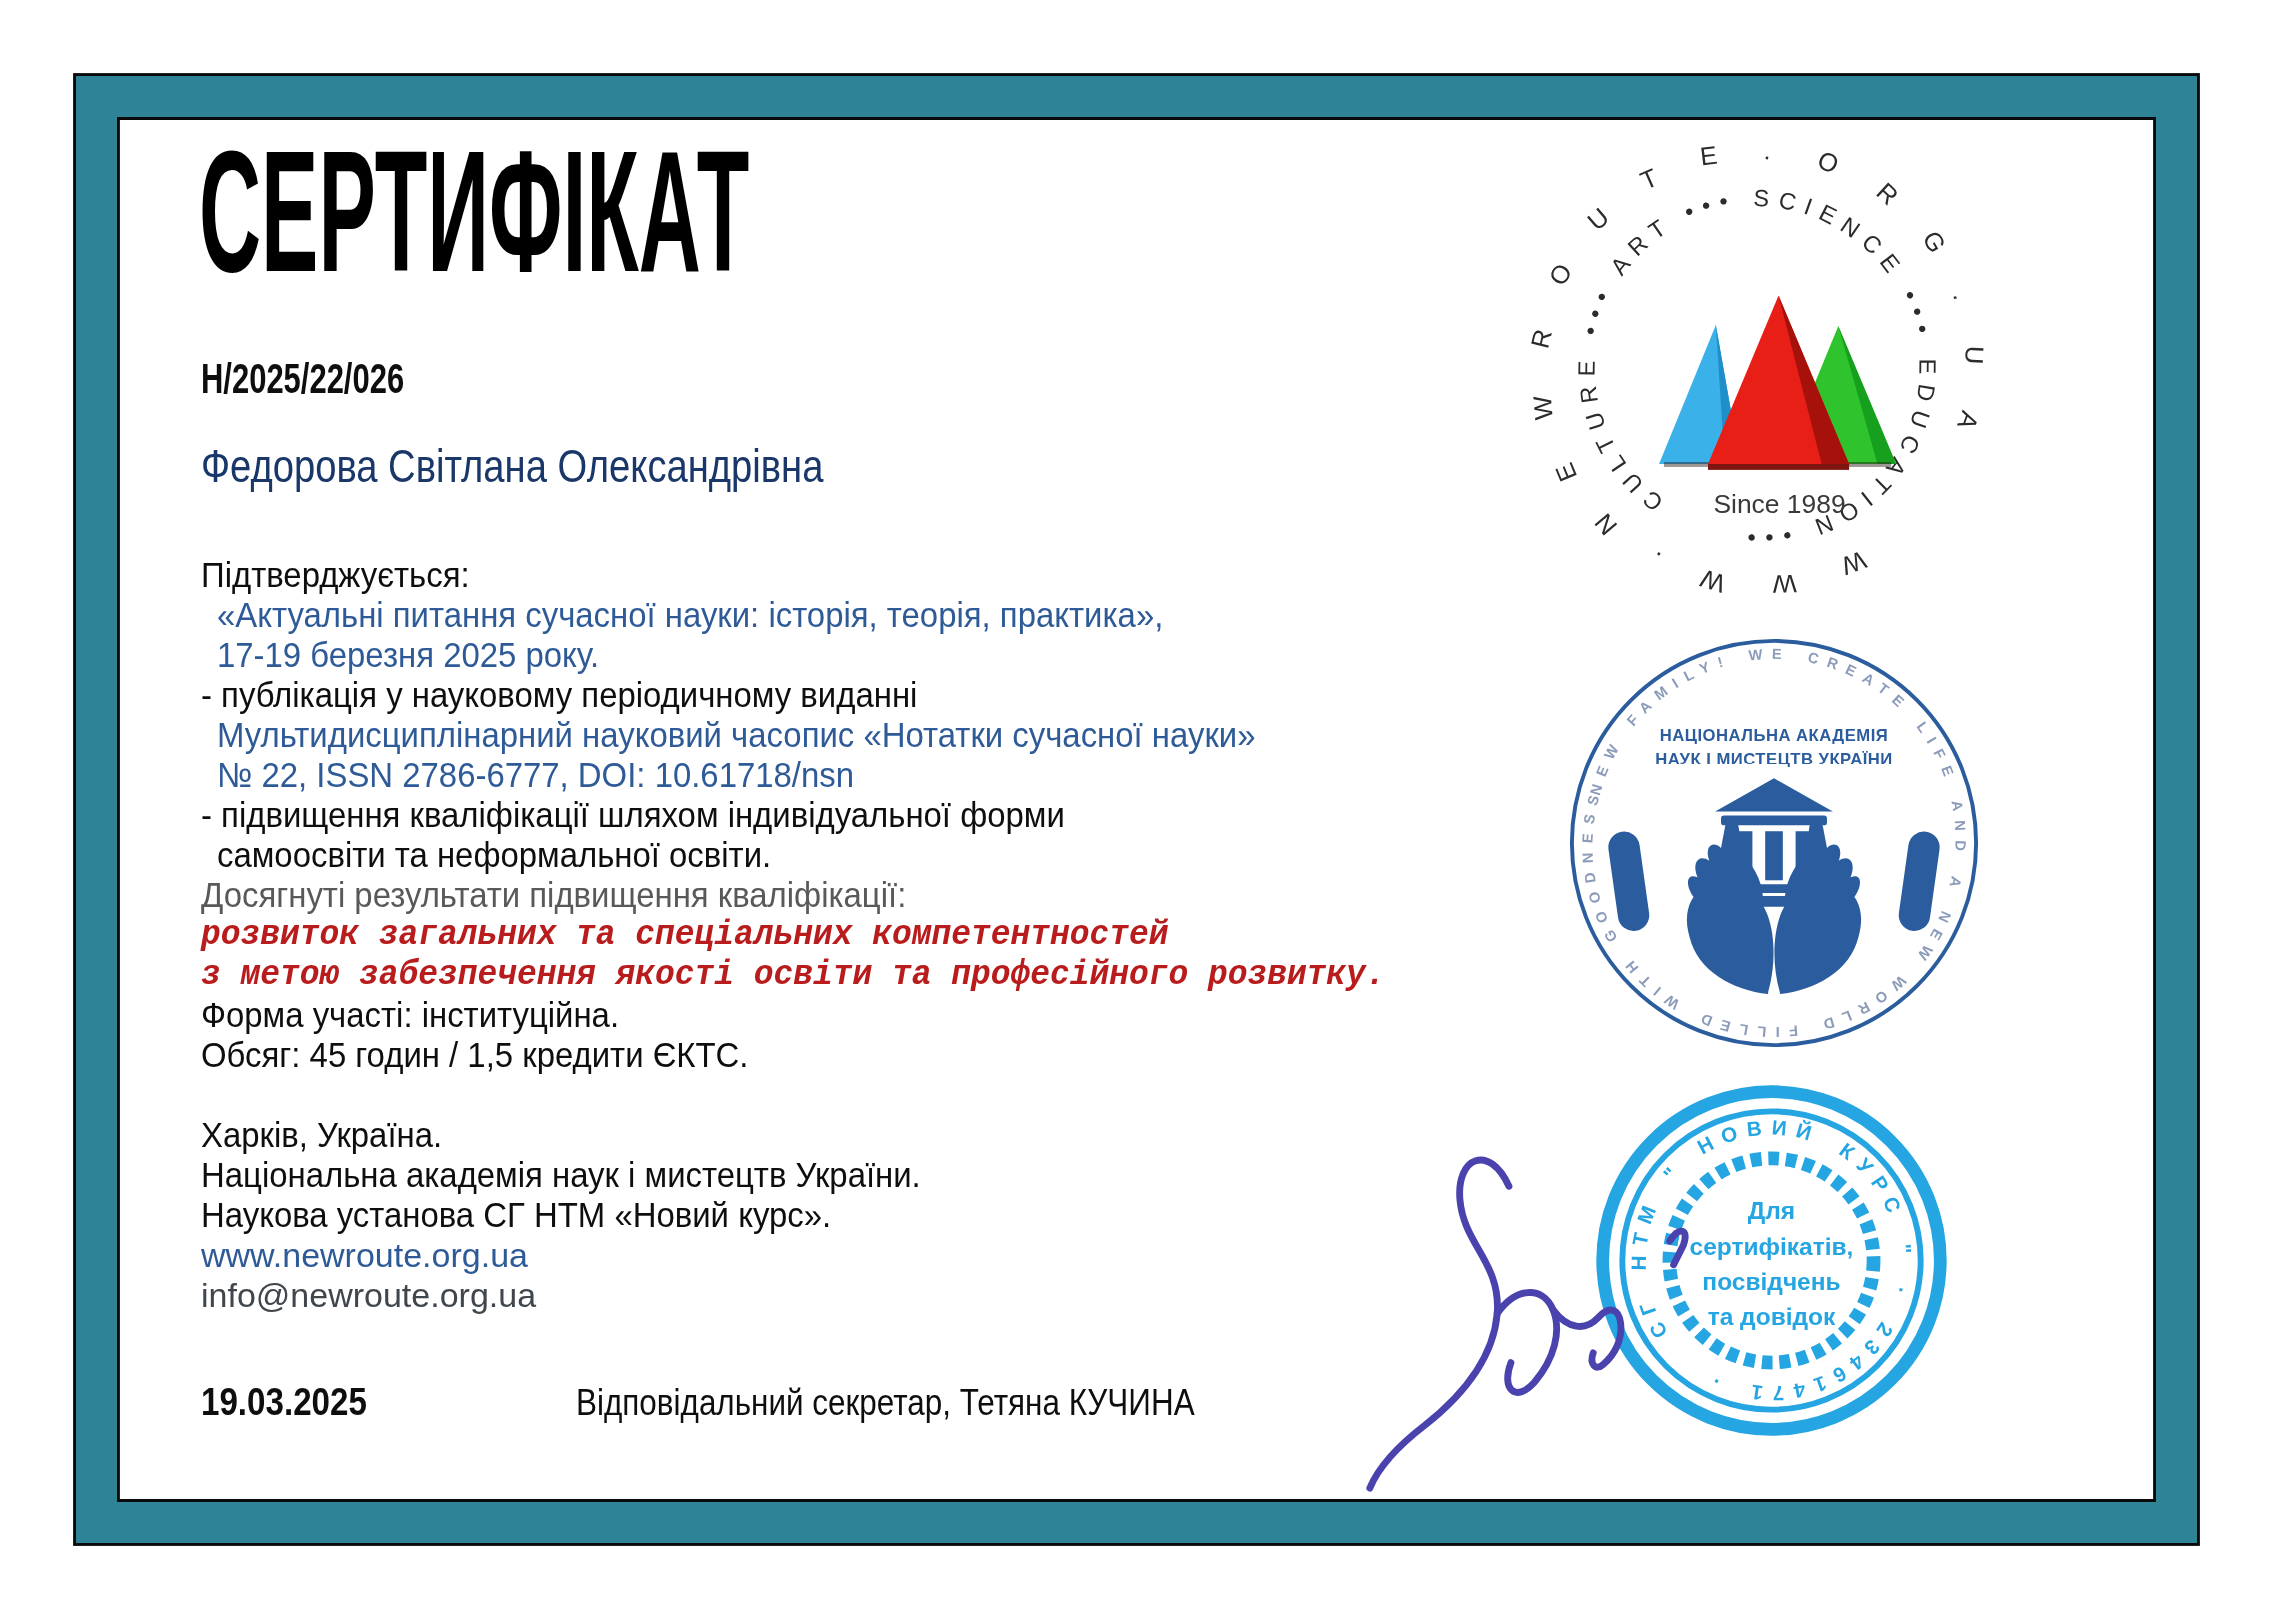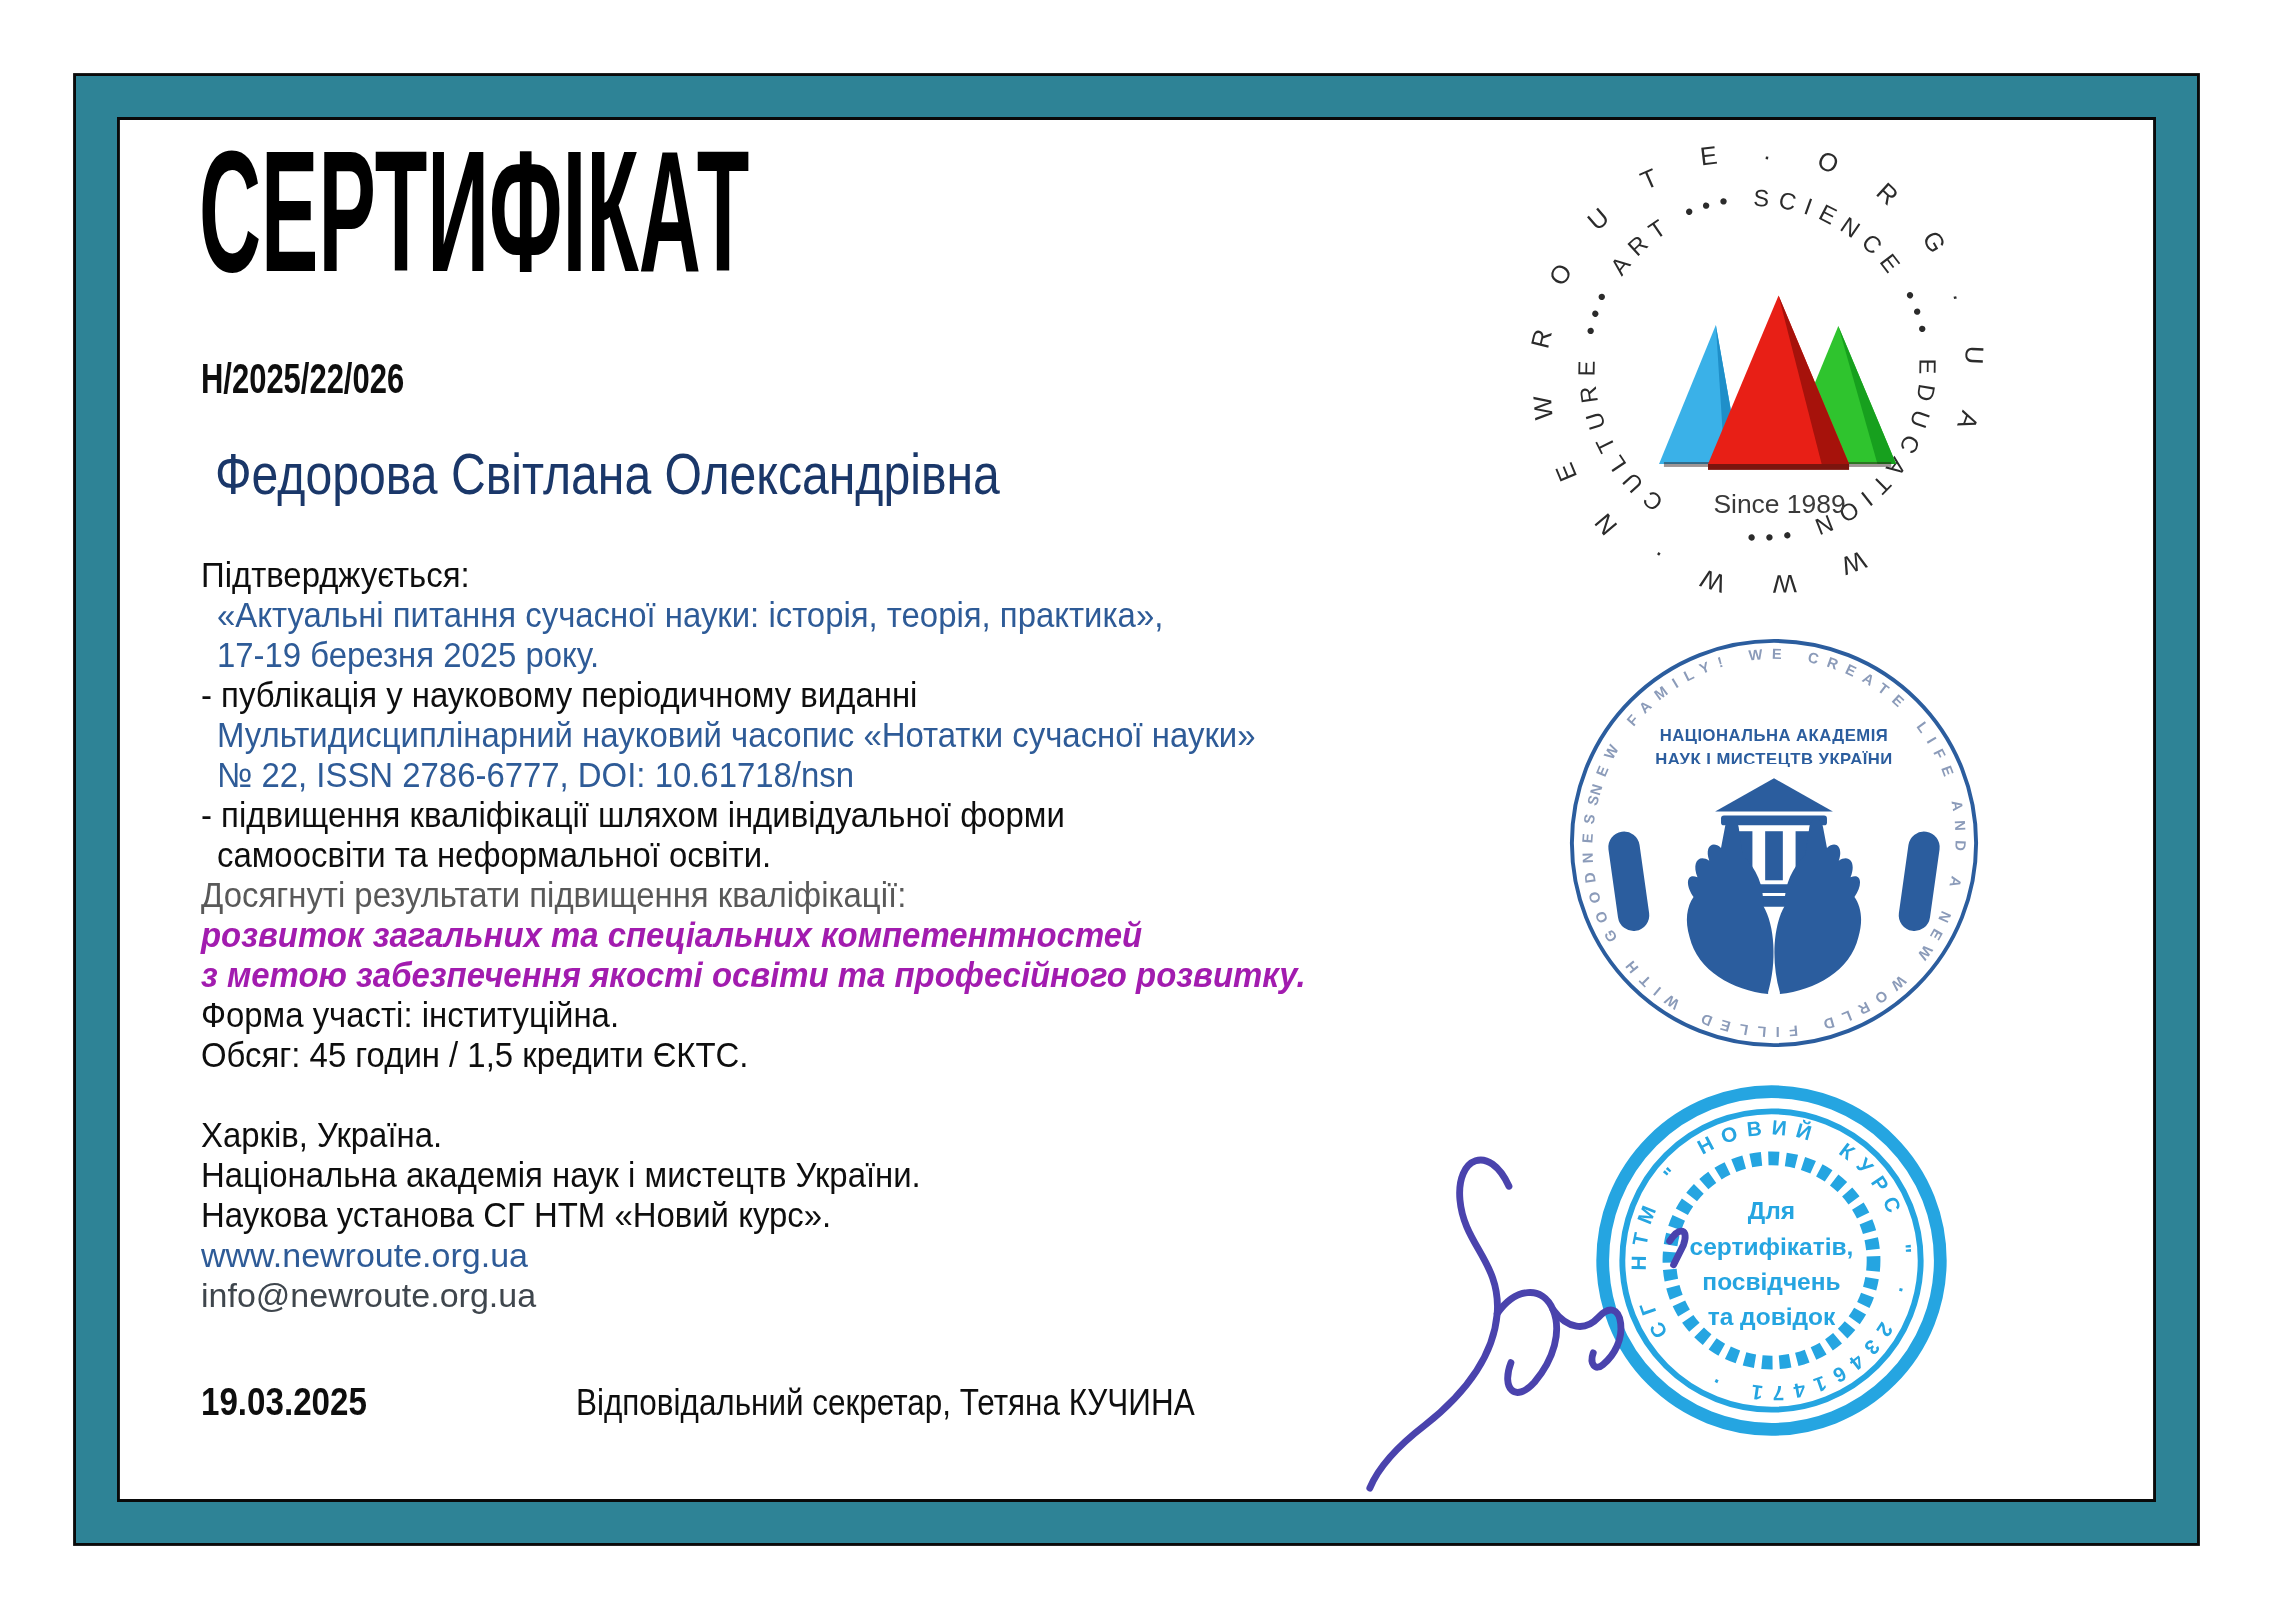--- a/index.html
+++ b/index.html
@@ -18,30 +18,30 @@
   .title{
     position:absolute; left:199px; top:125px; font-size:172px; font-weight:800;
     color:#000000; line-height:1;
   }
   .title .sx{transform:scaleX(0.5);}
   .cert-number{
     position:absolute; left:201px; top:355px; font-size:43px; font-weight:bold; line-height:1.1;text-decoration:underline;
   }
   .cert-number .sx{transform:scaleX(0.72);}
   .recipient{
-    position:absolute; left:215px; top:439px; font-size:58px; color:#1a3769; line-height:1.2;
+    position:absolute; left:201px; top:439px; font-size:46px; color:#1a3769; line-height:1.2;
   }
   .recipient .sx{transform:scaleX(0.83);}
   .bodyblock{position:absolute; left:201px; top:555px;}
   .bline{height:40px; line-height:40px; font-size:35px; white-space:nowrap;}
   .bline .sx{transform:scaleX(0.94);}
   .blank{height:40px;}
   .t-blue{color:#2e5b97;}
   .t-grayit{color:#595959; }
-  .t-boldit{font-weight:bold; font-style:italic; color:#a21caf;}
+  .t-boldit{font-weight:bold; font-style:italic; color:#b91c1c;font-family:Liberation Mono, monospace;}
   .indent{padding-left:15.7px;}
   .wide{font-size:34px;}
   .wide .nosx{white-space:nowrap;}
   .t-link{color:#2e5b97;}
   .t-email{color:#3f464d;}
   .footer-date{
     position:absolute; left:201px; top:1380px; font-size:39px; font-weight:bold;
   }
   .footer-date .sx{transform:scaleX(0.85);}
   .footer-sign{

